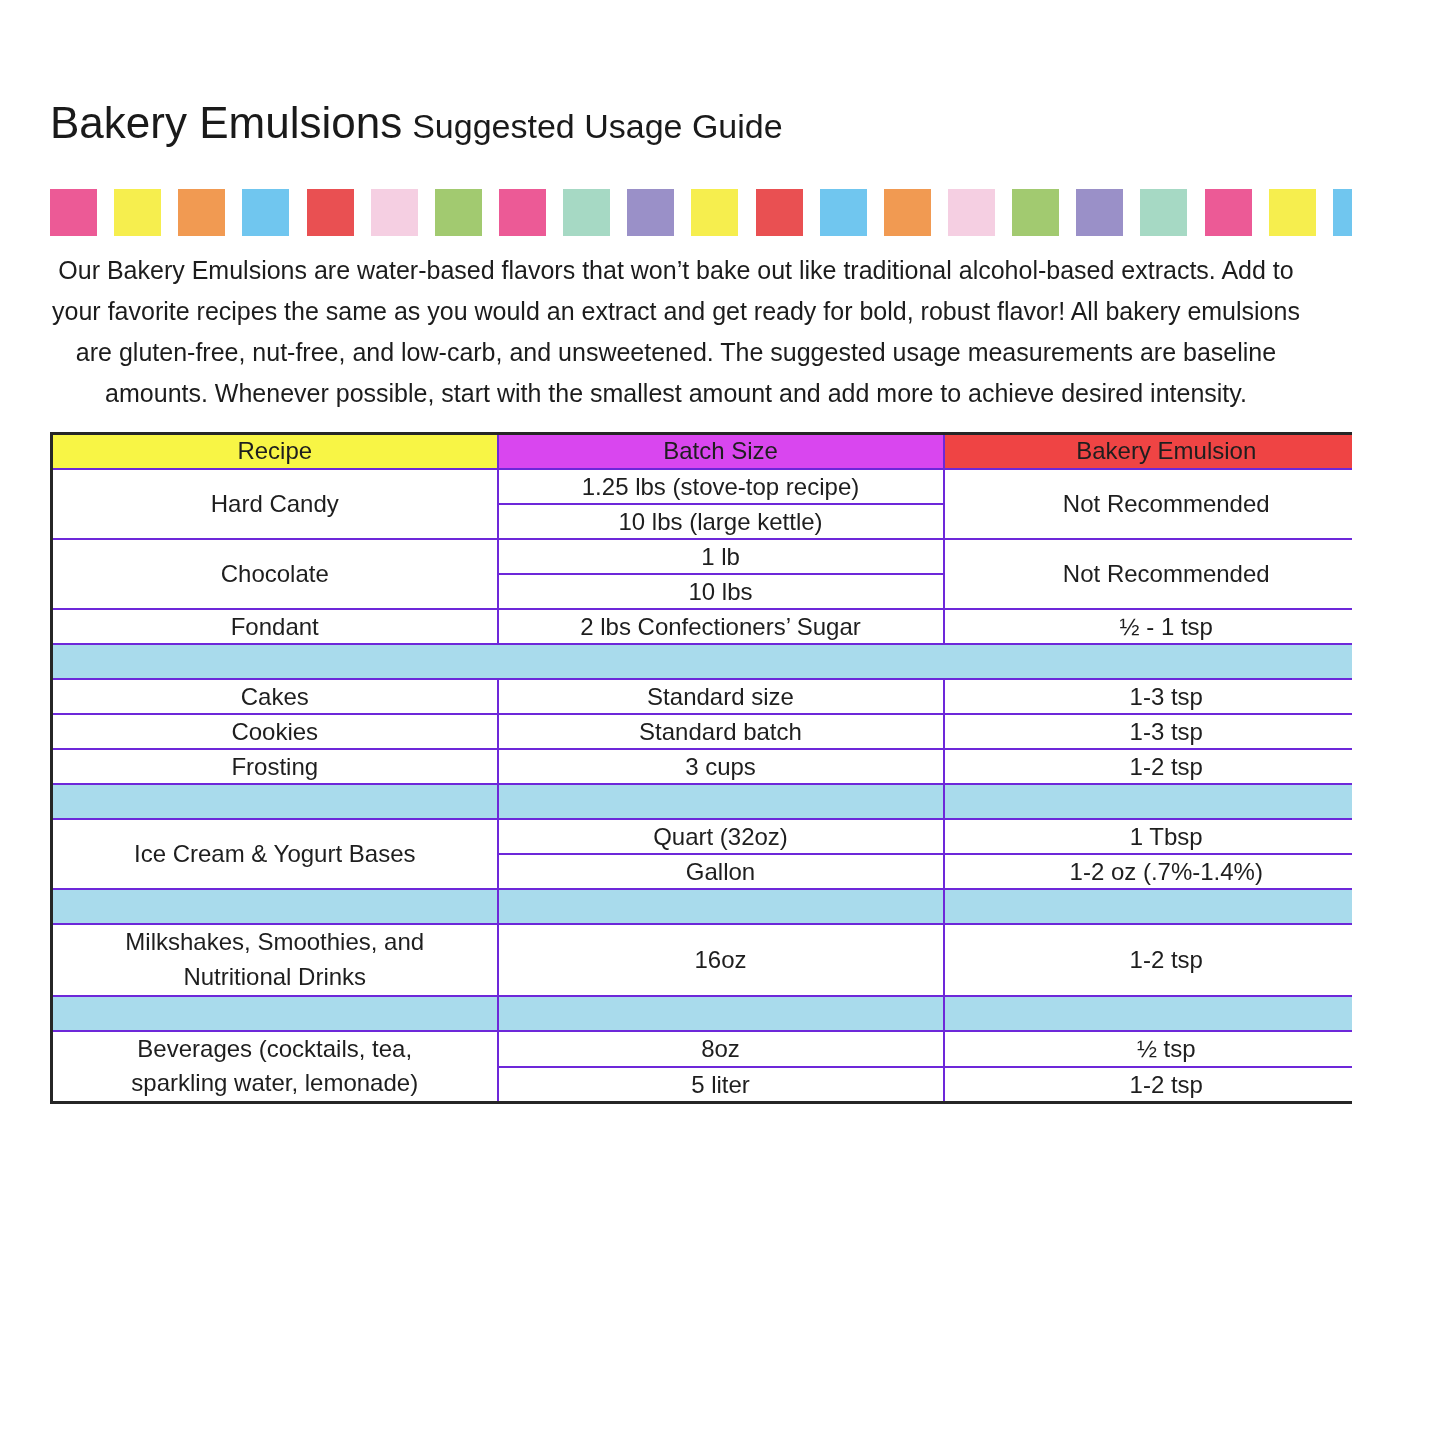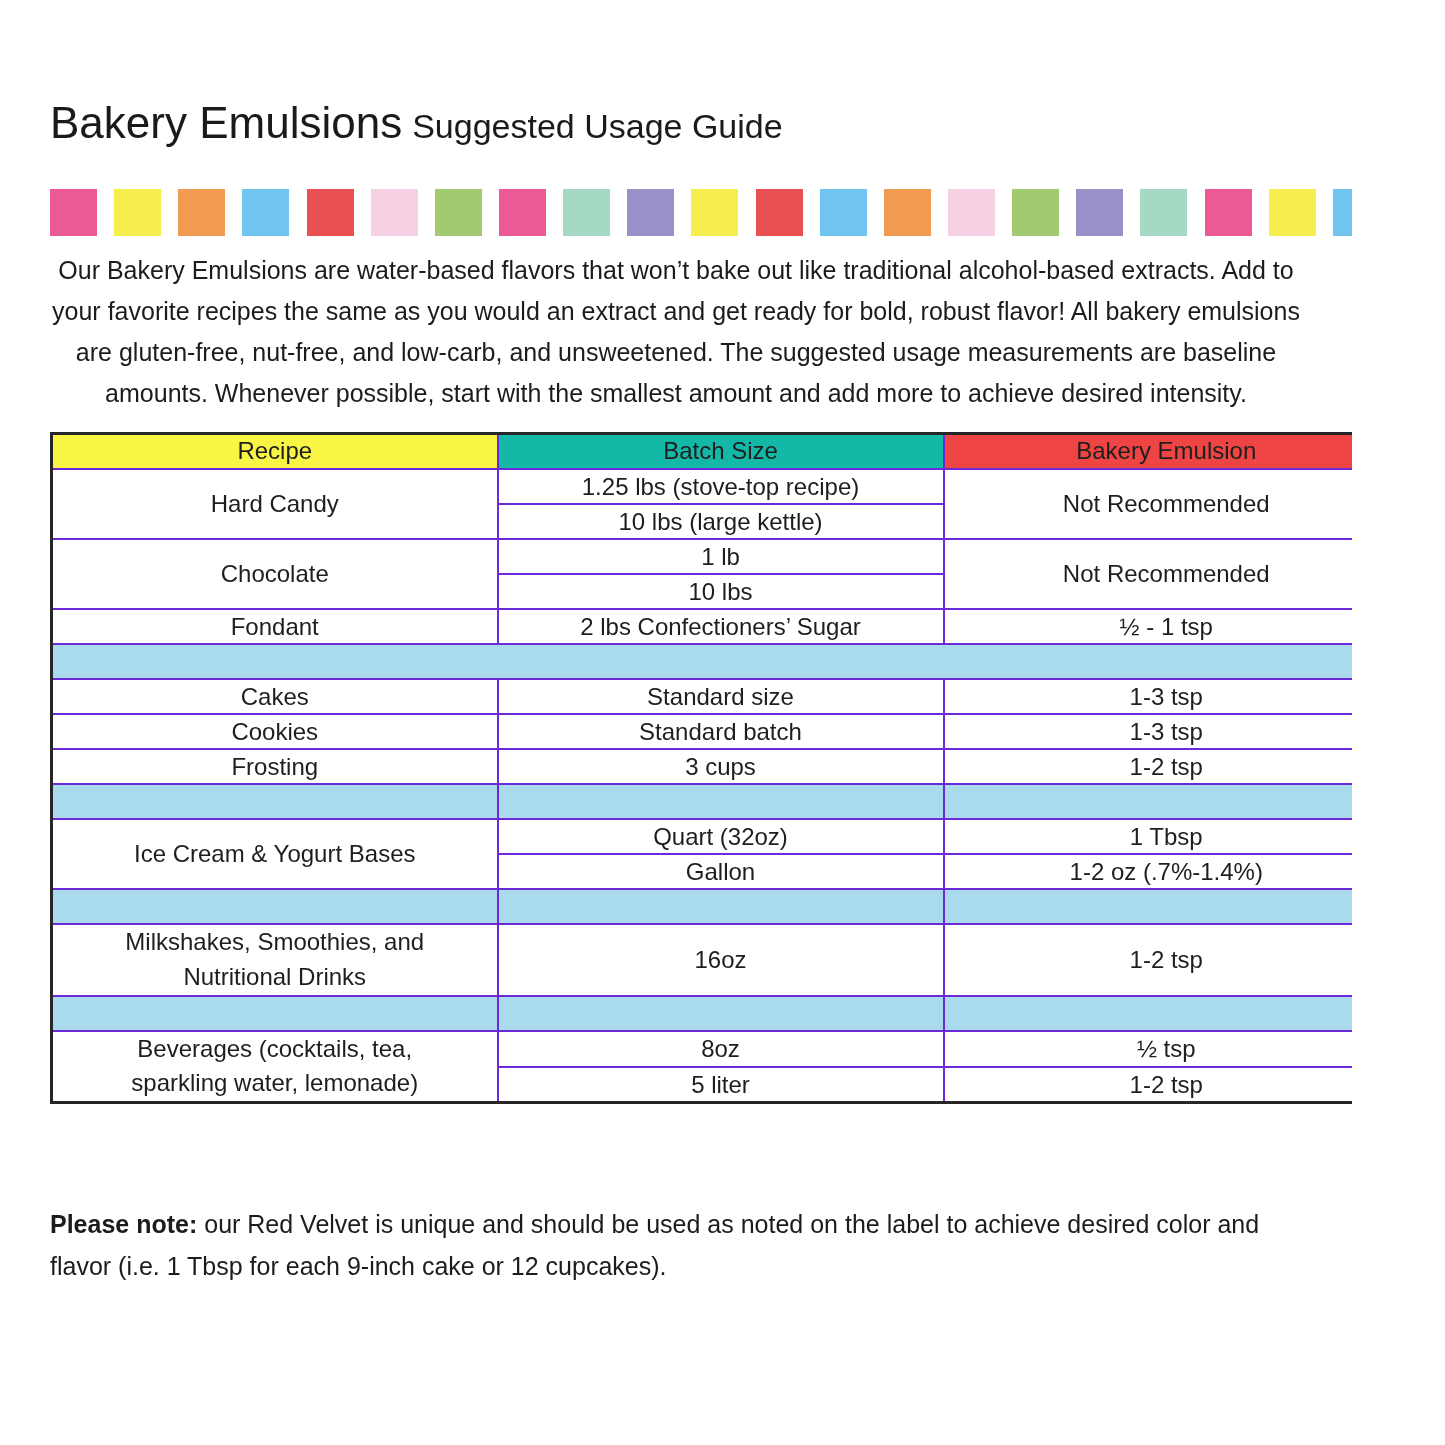--- a/index.html
+++ b/index.html
@@ -48,21 +48,21 @@
     vertical-align: middle;
     font-size: 24px;
     font-weight: 400;
     padding: 0 10px;
     height: 35px;
     color: #1e1e1e;
     overflow: hidden;
   }
   .usage-table thead th { height: 36px; }
   .h-recipe   { background: #f8f545; }
-  .h-batch    { background: #14b8a6; }
+  .h-batch    { background: #d946ef; }
   .h-emulsion { background: #ef4444; }
   tr.spacer td { background: #a9dbec; height: 35px; }
   tr.tall td { height: 68px; }
   .wrap-narrow { display: inline-block; max-width: 345px; line-height: 1.45; }
   
   .note {
     margin-top: 100px;
     font-size: 25px;
     line-height: 1.65;
     color: #1c1c1c;
@@ -209,16 +209,15 @@
         <td>8oz</td>
         <td>½ tsp</td>
       </tr>
       <tr>
         <td>5 liter</td>
         <td>1-2 tsp</td>
       </tr>
     </tbody>
   </table>
 
-  <p class="note"><span class="note-label">Please note:</span><span> our Red Velvet is unique and should be used as noted on the label to achieve desired color and flavor (i.e. 1 Tbsp for each 9-inch cake or 12 cupcakes).</span></p>
 
 
 </div>
 
 </body></html>

